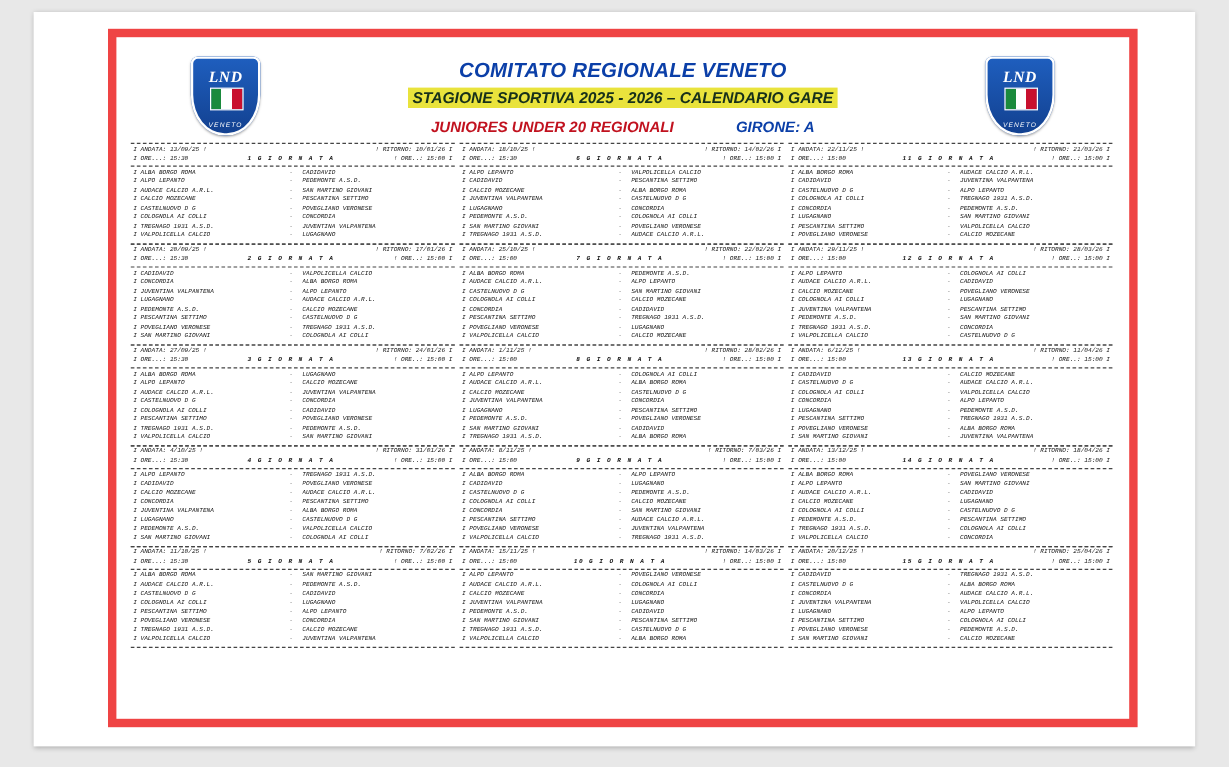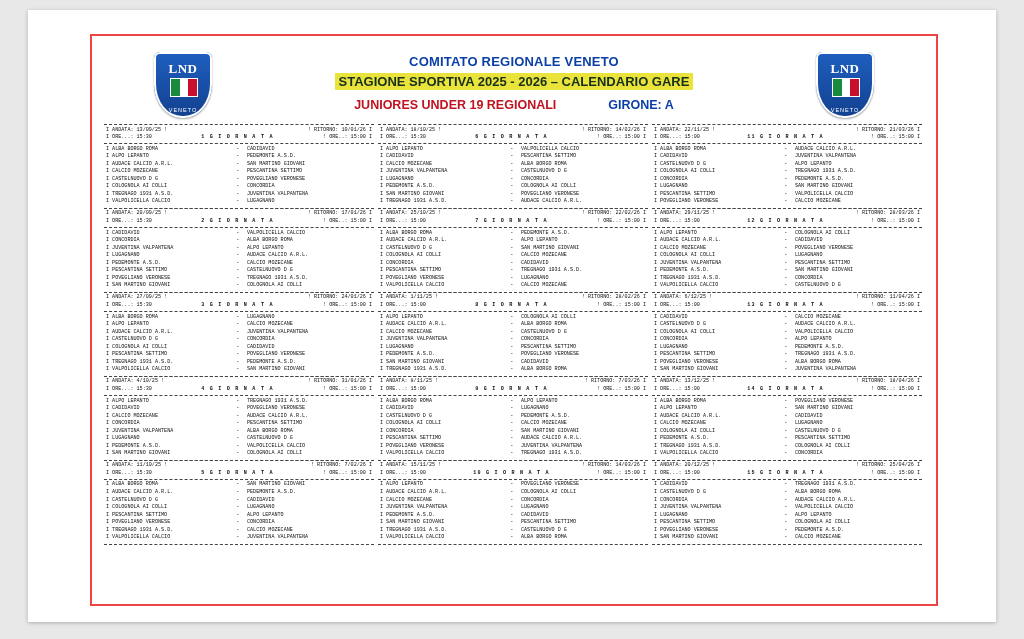--- a/index.html
+++ b/index.html
@@ -18,25 +18,26 @@
     left: 28px;
     top: 10px;
     width: 968px;
     height: 612px;
     background: #ffffff;
     box-shadow: 0 1px 4px rgba(0,0,0,0.25);
   }
   .inner-frame {
     position: absolute;
     left: 62px;
-    top: 24px;
+    top: 14px;
     width: 844px;
     height: 568px;
-    border: 2px solid #ef4444;
+    border: 7px solid #ef4444;
     background: #ffffff;
+    font-style: italic;
   }
   
   .header {
     position: absolute;
     left: 0;
     top: 0;
     width: 844px;
     height: 84px;
   }
   .logo {
@@ -89,21 +90,21 @@
   }
   .titles {
     position: absolute;
     left: 150px;
     top: 18px;
     width: 544px;
     text-align: center;
   }
   .t1 {
     color: #0b3fa8;
-    font-size: 13px;
+    font-size: 17px;
     font-weight: bold;
     letter-spacing: .2px;
   }
   .t2 {
     margin-top: 4px;
     display: inline-block;
     color: #17301a;
     font-size: 13px;
     font-weight: bold;
     background: #e9e33c;
@@ -200,21 +201,21 @@
         <div class="shield">
           <div class="lnd">LND</div>
           <div class="flag"></div>
           <div class="region">VENETO</div>
         </div>
       </div>
       <div class="titles">
         <div class="t1">COMITATO REGIONALE VENETO</div>
         <div><span class="t2">STAGIONE SPORTIVA 2025 - 2026 – CALENDARIO GARE</span></div>
         <div class="t3">
-          <span>JUNIORES UNDER 19 REGIONALI</span><span class="girone">GIRONE:  A</span>
+          <span>JUNIORES UNDER 20 REGIONALI</span><span class="girone">GIRONE:  A</span>
         </div>
       </div>
     </div>
 
     <div class="grid" id="grid">
         <div class="col">
           <div class="block">
             <div class="blk-head"><span>I ANDATA: 13/09/25 !</span><span>! RITORNO: 10/01/26 I</span></div>
             <div class="blk-head2"><span>I ORE...: 15:30</span><span class="giornata">1 G I O R N A T A</span><span>! ORE..: 15:00 I</span></div>
             <div class="matches">

